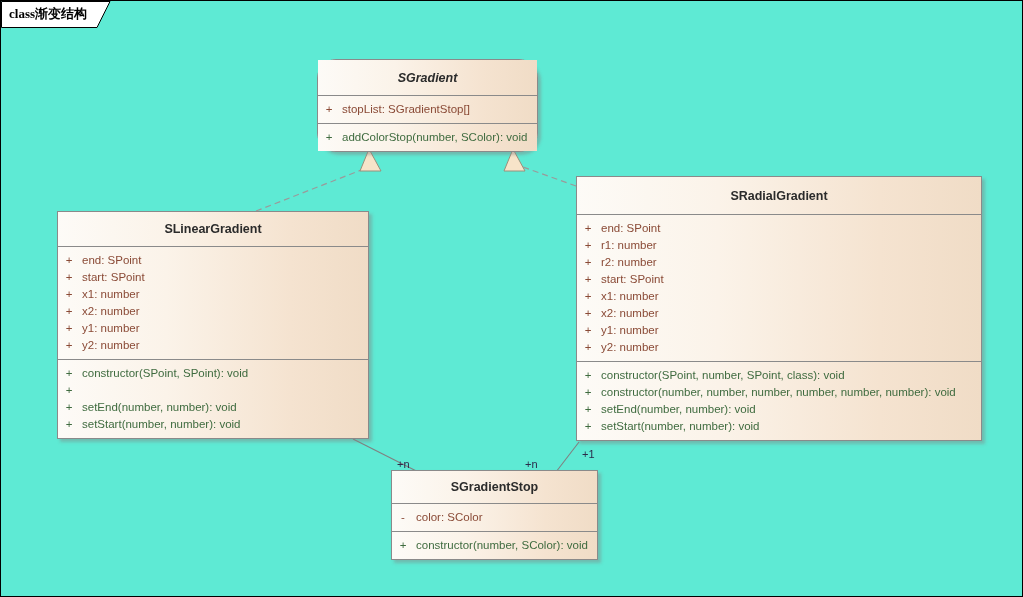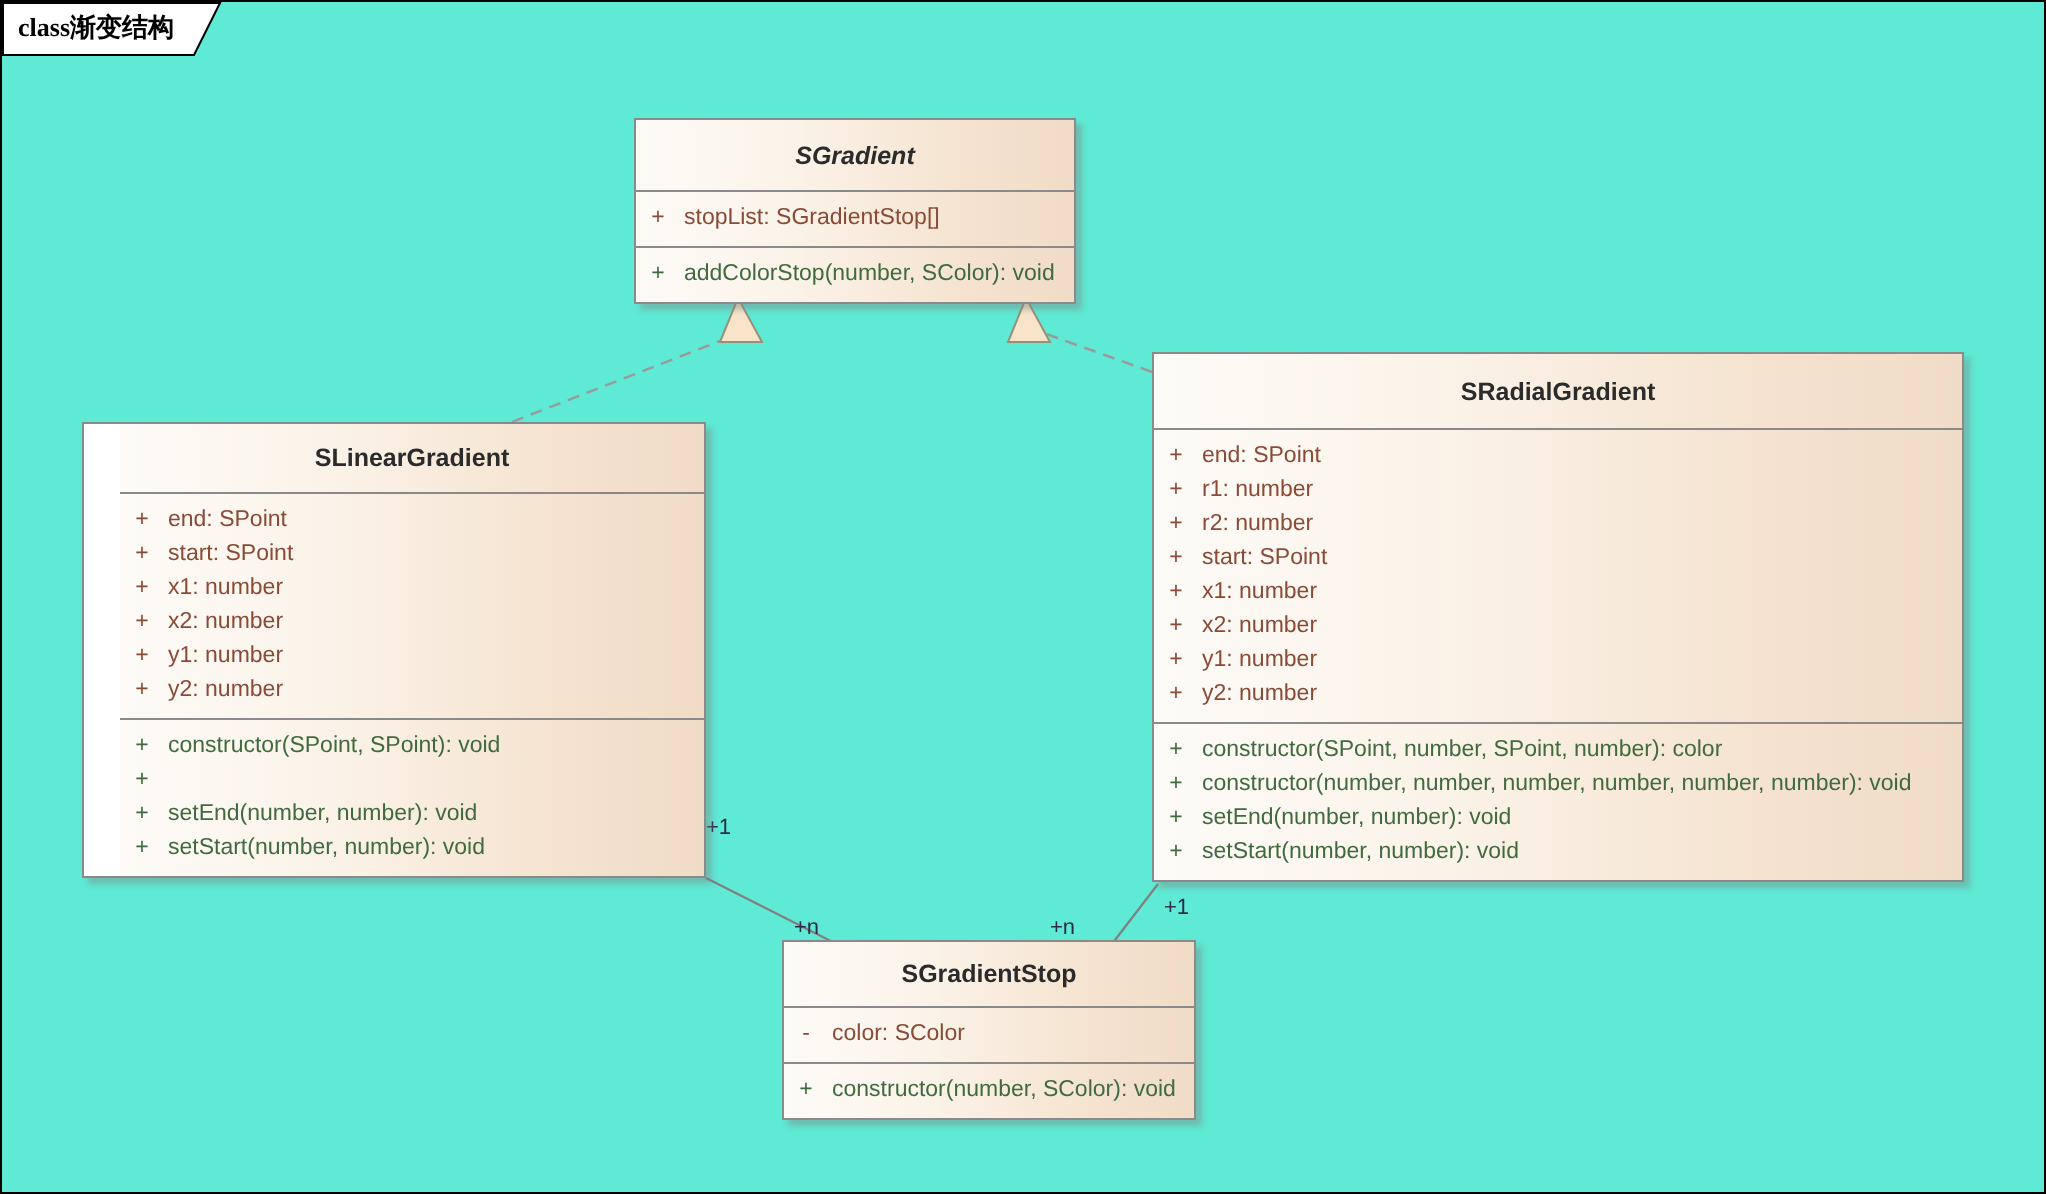--- a/index.html
+++ b/index.html
@@ -155,37 +155,37 @@
     <g>
       <line x1="578" y1="441" x2="545" y2="484" stroke="#808080" stroke-width="1.1"></line>
     </g>
   </svg>
 
   <div class="mult-label" style="left:352px; top:407px;">+1</div>
   <div class="mult-label" style="left:396px; top:457px;">+n</div>
   <div class="mult-label" style="left:581px; top:447px;">+1</div>
   <div class="mult-label" style="left:524px; top:457px;">+n</div>
 
-  <div class="uml-class" id="cls-sgradient" style="left:316px; top:58px; width:221px;">
+  <div class="uml-class" id="cls-sgradient" style="left:316px; top:58px; width:221px;border-radius:19px;">
     <div class="cls-header abstract" style="height:36px;">SGradient</div>
     <div class="cls-section attrs">
       <div class="member">
         <span class="vis">+</span>
         <span class="txt">stopList: SGradientStop[]</span>
       </div>
     </div>
     <div class="cls-section ops">
       <div class="member">
         <span class="vis">+</span>
         <span class="txt">addColorStop(number, SColor): void</span>
       </div>
     </div>
   </div>
 
-  <div class="uml-class" id="cls-slinear" style="left:40px; top:210px; width:312px;padding-left:18px;">
+  <div class="uml-class" id="cls-slinear" style="left:56px; top:210px; width:312px;">
     <div class="cls-header" style="height:35px;">SLinearGradient</div>
     <div class="cls-section attrs">
       <div class="member">
         <span class="vis">+</span>
         <span class="txt">end: SPoint</span>
       </div>
       <div class="member">
         <span class="vis">+</span>
         <span class="txt">start: SPoint</span>
       </div>
@@ -257,21 +257,21 @@
         <span class="txt">y1: number</span>
       </div>
       <div class="member">
         <span class="vis">+</span>
         <span class="txt">y2: number</span>
       </div>
     </div>
     <div class="cls-section ops">
       <div class="member">
         <span class="vis">+</span>
-        <span class="txt">constructor(SPoint, number, SPoint, number): color</span>
+        <span class="txt">constructor(SPoint, number, SPoint, class): void</span>
       </div>
       <div class="member">
         <span class="vis">+</span>
         <span class="txt">constructor(number, number, number, number, number, number): void</span>
       </div>
       <div class="member">
         <span class="vis">+</span>
         <span class="txt">setEnd(number, number): void</span>
       </div>
       <div class="member">

